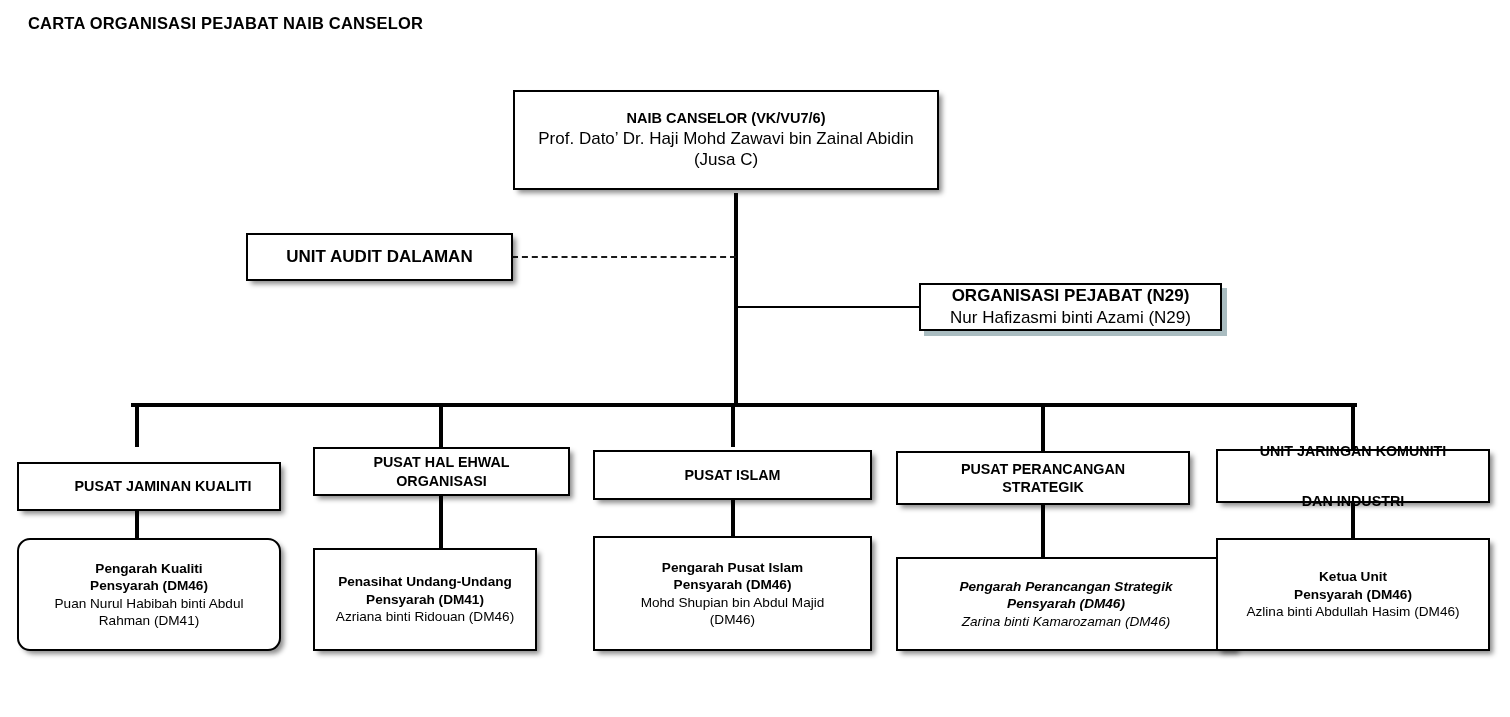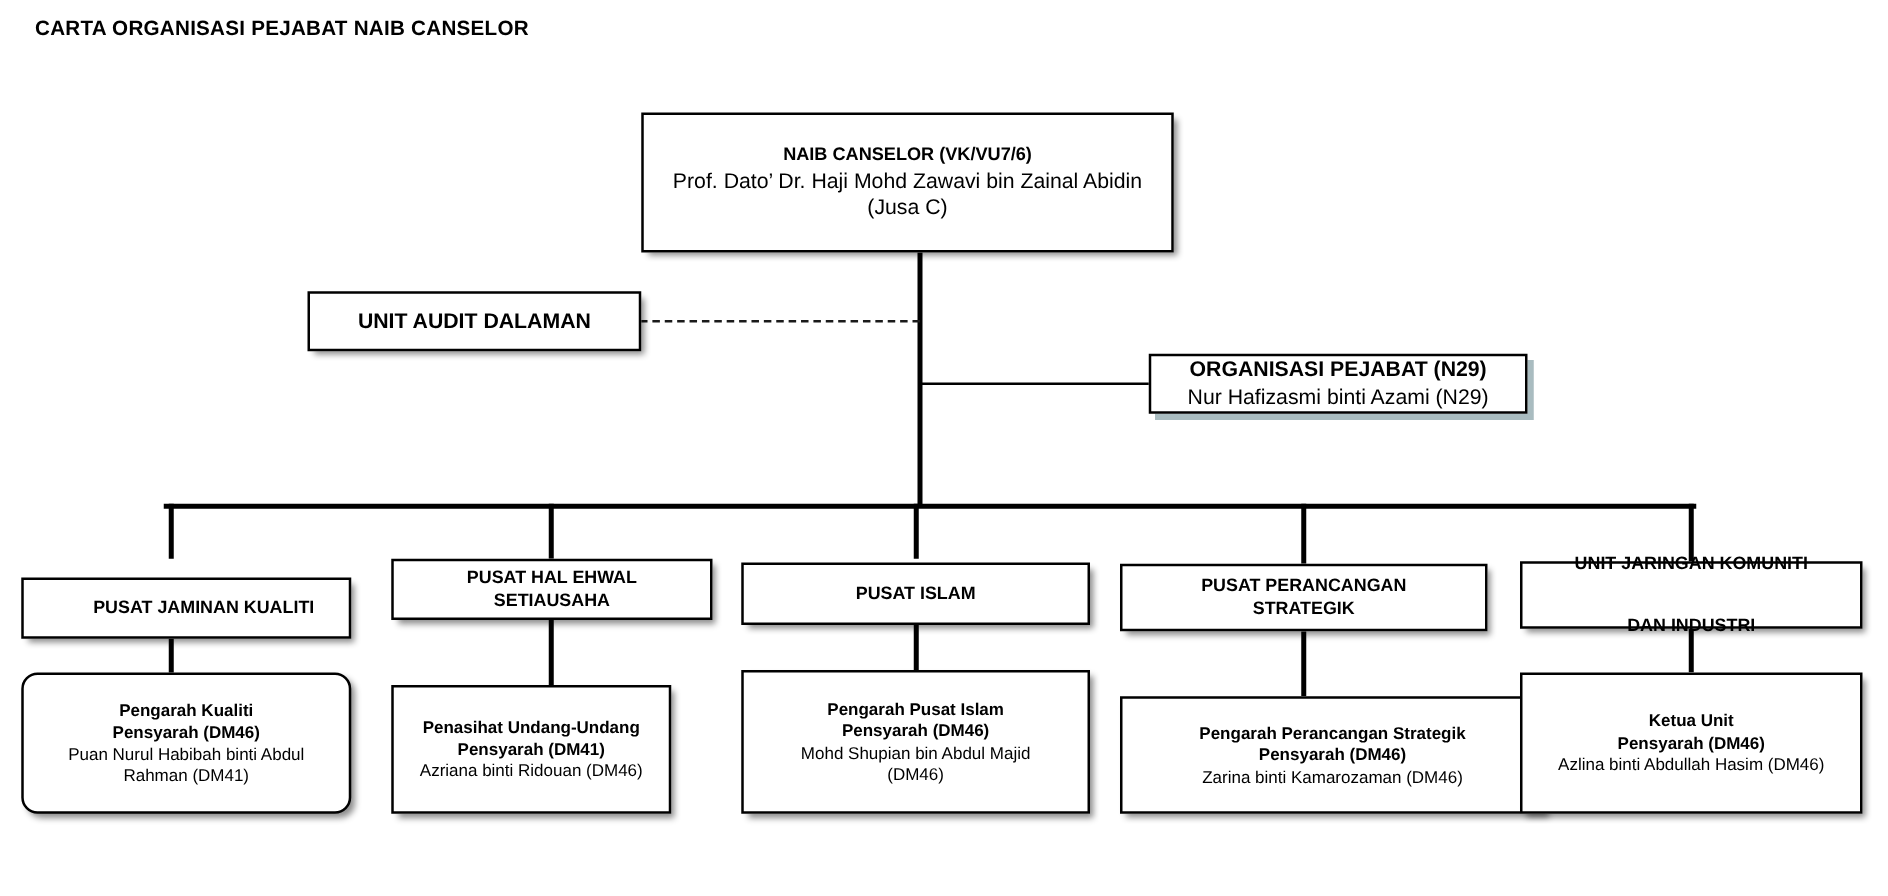--- a/index.html
+++ b/index.html
@@ -103,21 +103,21 @@
   <div class="line v" style="left:731px; top:403px; height:44px;"></div>
   <div class="line v" style="left:1041px; top:403px; height:48px;"></div>
   <div class="line v" style="left:1351px; top:403px; height:48px;"></div>
 
   <div class="line v" style="left:135px; top:496px; height:42px;"></div>
   <div class="line v" style="left:439px; top:496px; height:52px;"></div>
   <div class="line v" style="left:731px; top:500px; height:36px;"></div>
   <div class="line v" style="left:1041px; top:505px; height:52px;"></div>
   <div class="line v" style="left:1351px; top:503px; height:35px;"></div>
 
-  <div class="node shadow-dark" style="left:513px; top:90px; width:426px; height:112px;">
+  <div class="node shadow-dark" style="left:513px; top:90px; width:426px; height:100px;">
     <div class="ttl fs-root-ttl">NAIB CANSELOR (VK/VU7/6)</div>
     <div class="sub fs-root-sub">Prof. Dato’ Dr. Haji Mohd Zawavi bin Zainal Abidin</div>
     <div class="sub fs-root-sub">(Jusa C)</div>
   </div>
 
   <div class="node shadow-dark" style="left:246px; top:233px; width:267px; height:48px;">
     <div class="ttl fs-head">UNIT AUDIT DALAMAN</div>
   </div>
 
   <div class="node shadow-blue" style="left:919px; top:283px; width:303px; height:48px;">
@@ -131,21 +131,21 @@
   </div>
   <div class="node shadow-dark" style="left:17px; top:538px; width:264px; height:113px;border-radius:13px;">
     <div class="ttl fs-person-t">Pengarah Kualiti</div>
     <div class="ttl fs-person-t">Pensyarah (DM46)</div>
     <div class="sub fs-person-s">Puan Nurul Habibah binti Abdul</div>
     <div class="sub fs-person-s">Rahman (DM41)</div>
   </div>
 
   <div class="node shadow-dark" style="left:313px; top:447px; width:257px; height:49px;">
     <div class="ttl fs-dept">PUSAT HAL EHWAL</div>
-    <div class="ttl fs-dept">SETIAUSAHA</div>
+    <div class="ttl fs-dept">ORGANISASI</div>
   </div>
   <div class="node shadow-dark" style="left:313px; top:548px; width:224px; height:103px;">
     <div class="ttl fs-person-t">Penasihat Undang-Undang</div>
     <div class="ttl fs-person-t">Pensyarah (DM41)</div>
     <div class="sub fs-person-s">Azriana binti Ridouan (DM46)</div>
 
   </div>
 
   <div class="node shadow-dark" style="left:593px; top:450px; width:279px; height:50px;">
     <div class="ttl fs-dept">PUSAT ISLAM</div>
@@ -155,21 +155,21 @@
     <div class="ttl fs-person-t">Pengarah Pusat Islam</div>
     <div class="ttl fs-person-t">Pensyarah (DM46)</div>
     <div class="sub fs-person-s">Mohd Shupian bin Abdul Majid</div>
     <div class="sub fs-person-s">(DM46)</div>
   </div>
 
   <div class="node shadow-dark" style="left:896px; top:451px; width:294px; height:54px;">
     <div class="ttl fs-dept">PUSAT PERANCANGAN</div>
     <div class="ttl fs-dept">STRATEGIK</div>
   </div>
-  <div class="node shadow-dark" style="left:896px; top:557px; width:340px; height:94px;">
+  <div class="node shadow-dark" style="left:896px; top:557px; width:340px; height:94px;font-style:italic;">
     <div class="ttl fs-person-t">Pengarah Perancangan Strategik</div>
     <div class="ttl fs-person-t">Pensyarah (DM46)</div>
     <div class="sub fs-person-s">Zarina binti Kamarozaman (DM46)</div>
 
   </div>
 
   <div class="node shadow-dark" style="left:1216px; top:449px; width:274px; height:54px;gap:32px;">
     <div class="ttl fs-dept">UNIT JARINGAN KOMUNITI</div>
     <div class="ttl fs-dept">DAN INDUSTRI</div>
   </div>

